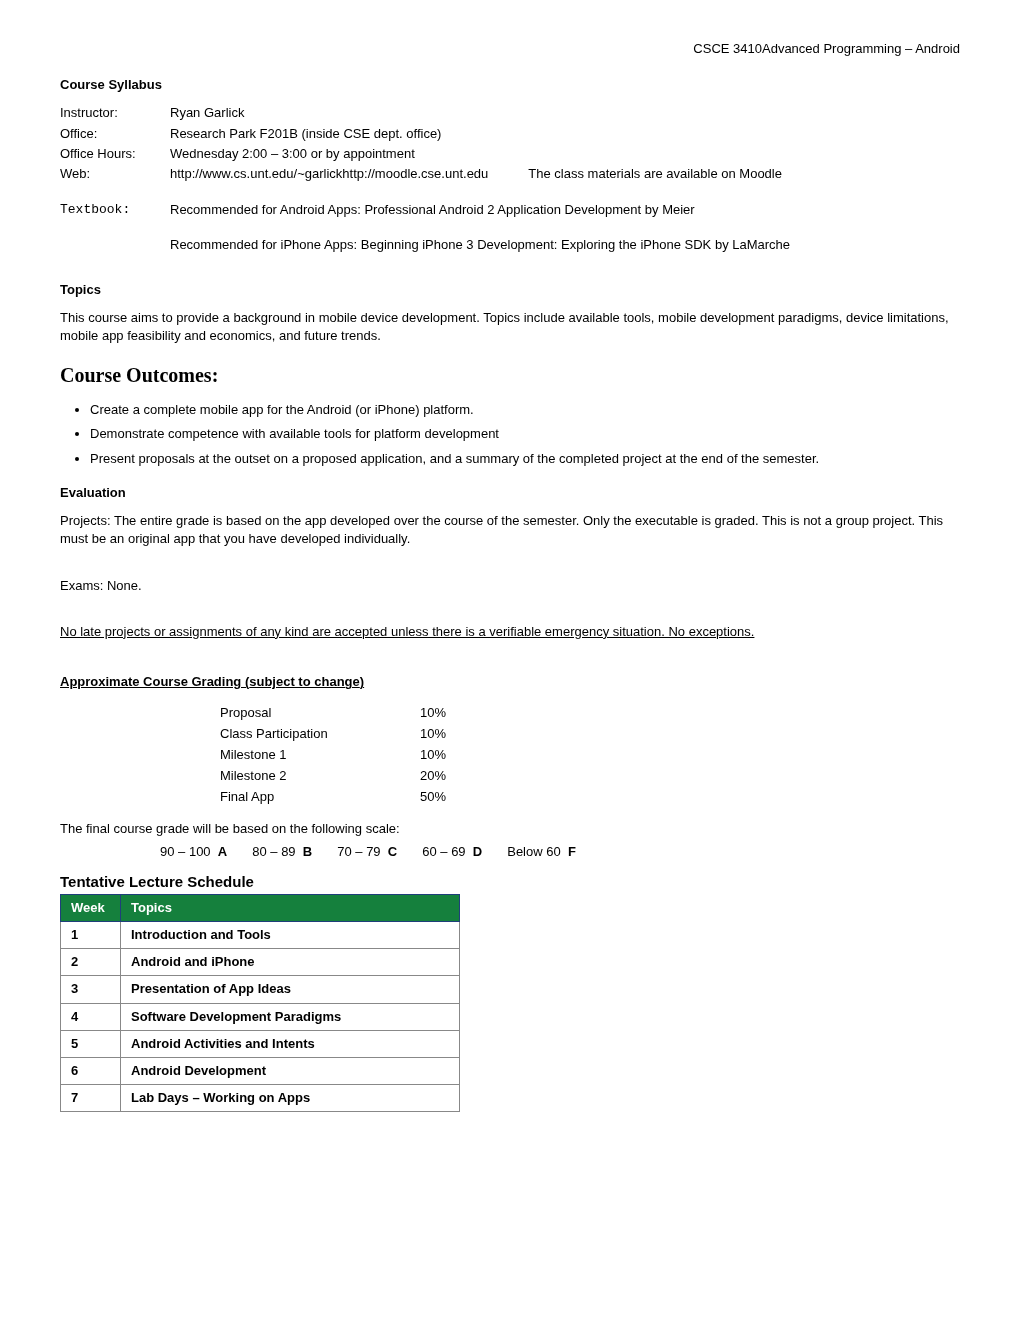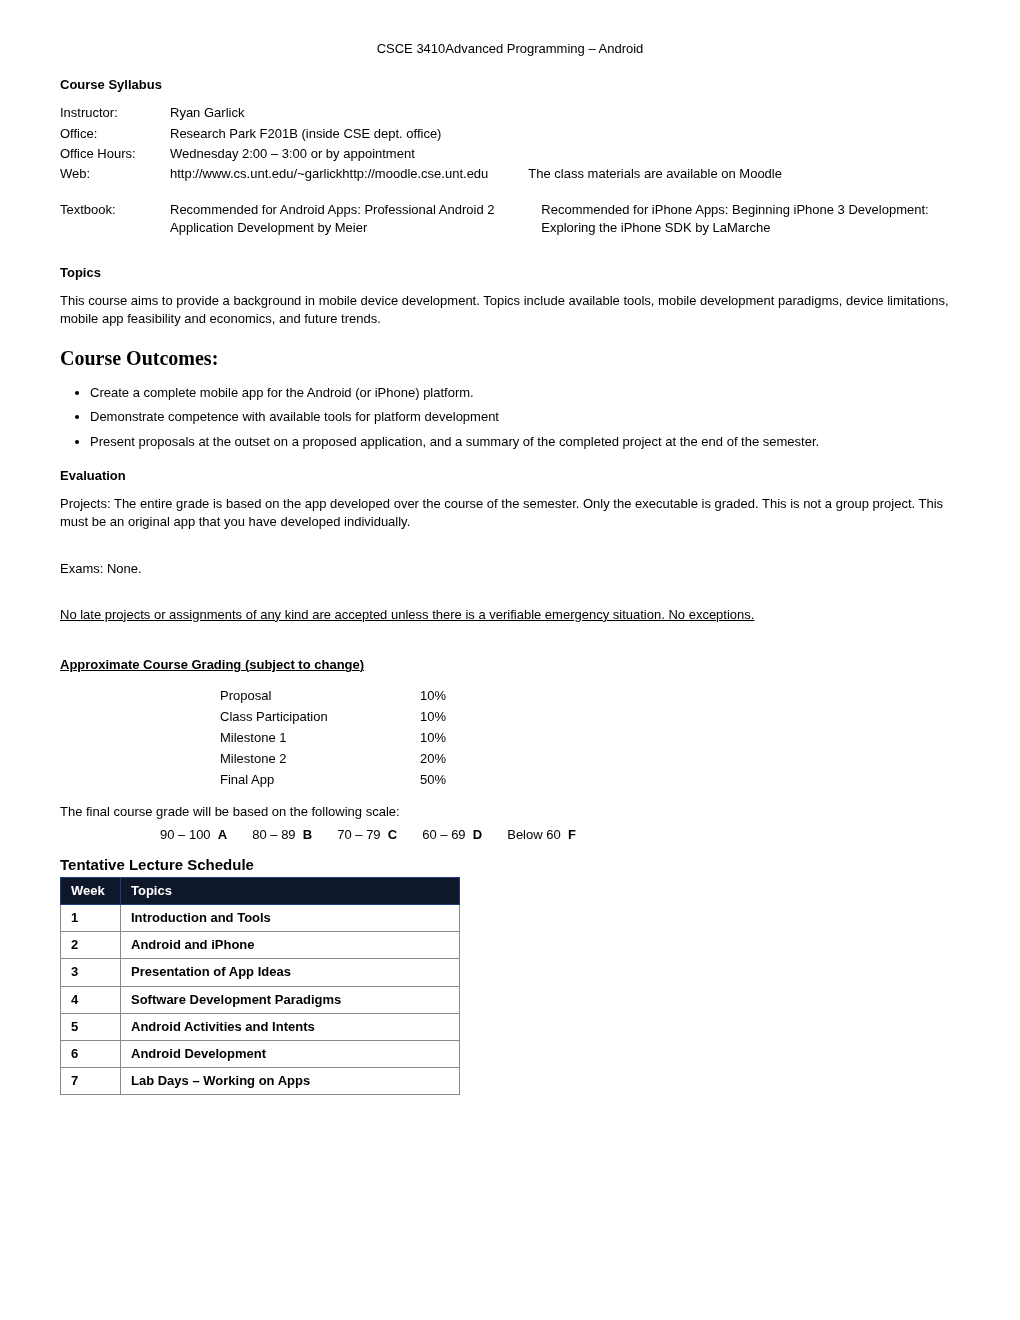--- a/index.html
+++ b/index.html
@@ -11,21 +11,21 @@
       font-family: Arial, sans-serif;
       font-size: 13px;
       color: #000;
       background: #fff;
       padding: 40px 60px;
       max-width: 1020px;
       line-height: 1.4;
     }
     .header {
       display: flex;
-      justify-content: center;
+      justify-content: flex-end;
       margin-bottom: 18px;
     }
     .section-title {
       font-weight: bold;
       margin-bottom: 10px;
       font-size: 13px;
     }
     .info-table {
       margin-bottom: 18px;
     }
@@ -54,24 +54,25 @@
     .web-line {
       display: flex;
       gap: 40px;
     }
     .textbook-row {
       display: flex;
       margin-bottom: 8px;
     }
     .textbook-label {
       min-width: 110px;
+      font-family: Liberation Mono, monospace;
     }
     .textbook-values {
       display: flex;
-      flex-direction: row;
+      flex-direction: column;
       gap: 17px;
     }
     .topics-section {
       margin-bottom: 16px;
     }
     .topics-desc {
       font-size: 13px;
       margin-bottom: 16px;
     }
     .course-outcomes {
@@ -146,21 +147,21 @@
       font-weight: bold;
       font-size: 15px;
       margin-bottom: 2px;
     }
     .schedule-table {
       width: 400px;
       border-collapse: collapse;
       font-size: 13px;
     }
     .schedule-table thead tr {
-      background-color: #0f172a;
+      background-color: #15803d;
       color: #fff;
     }
     .schedule-table thead th {
       padding: 4px 10px;
       text-align: left;
       font-weight: bold;
       border: 1px solid #1f3f7a;
     }
     .schedule-table tbody tr {
       background-color: #fff;

